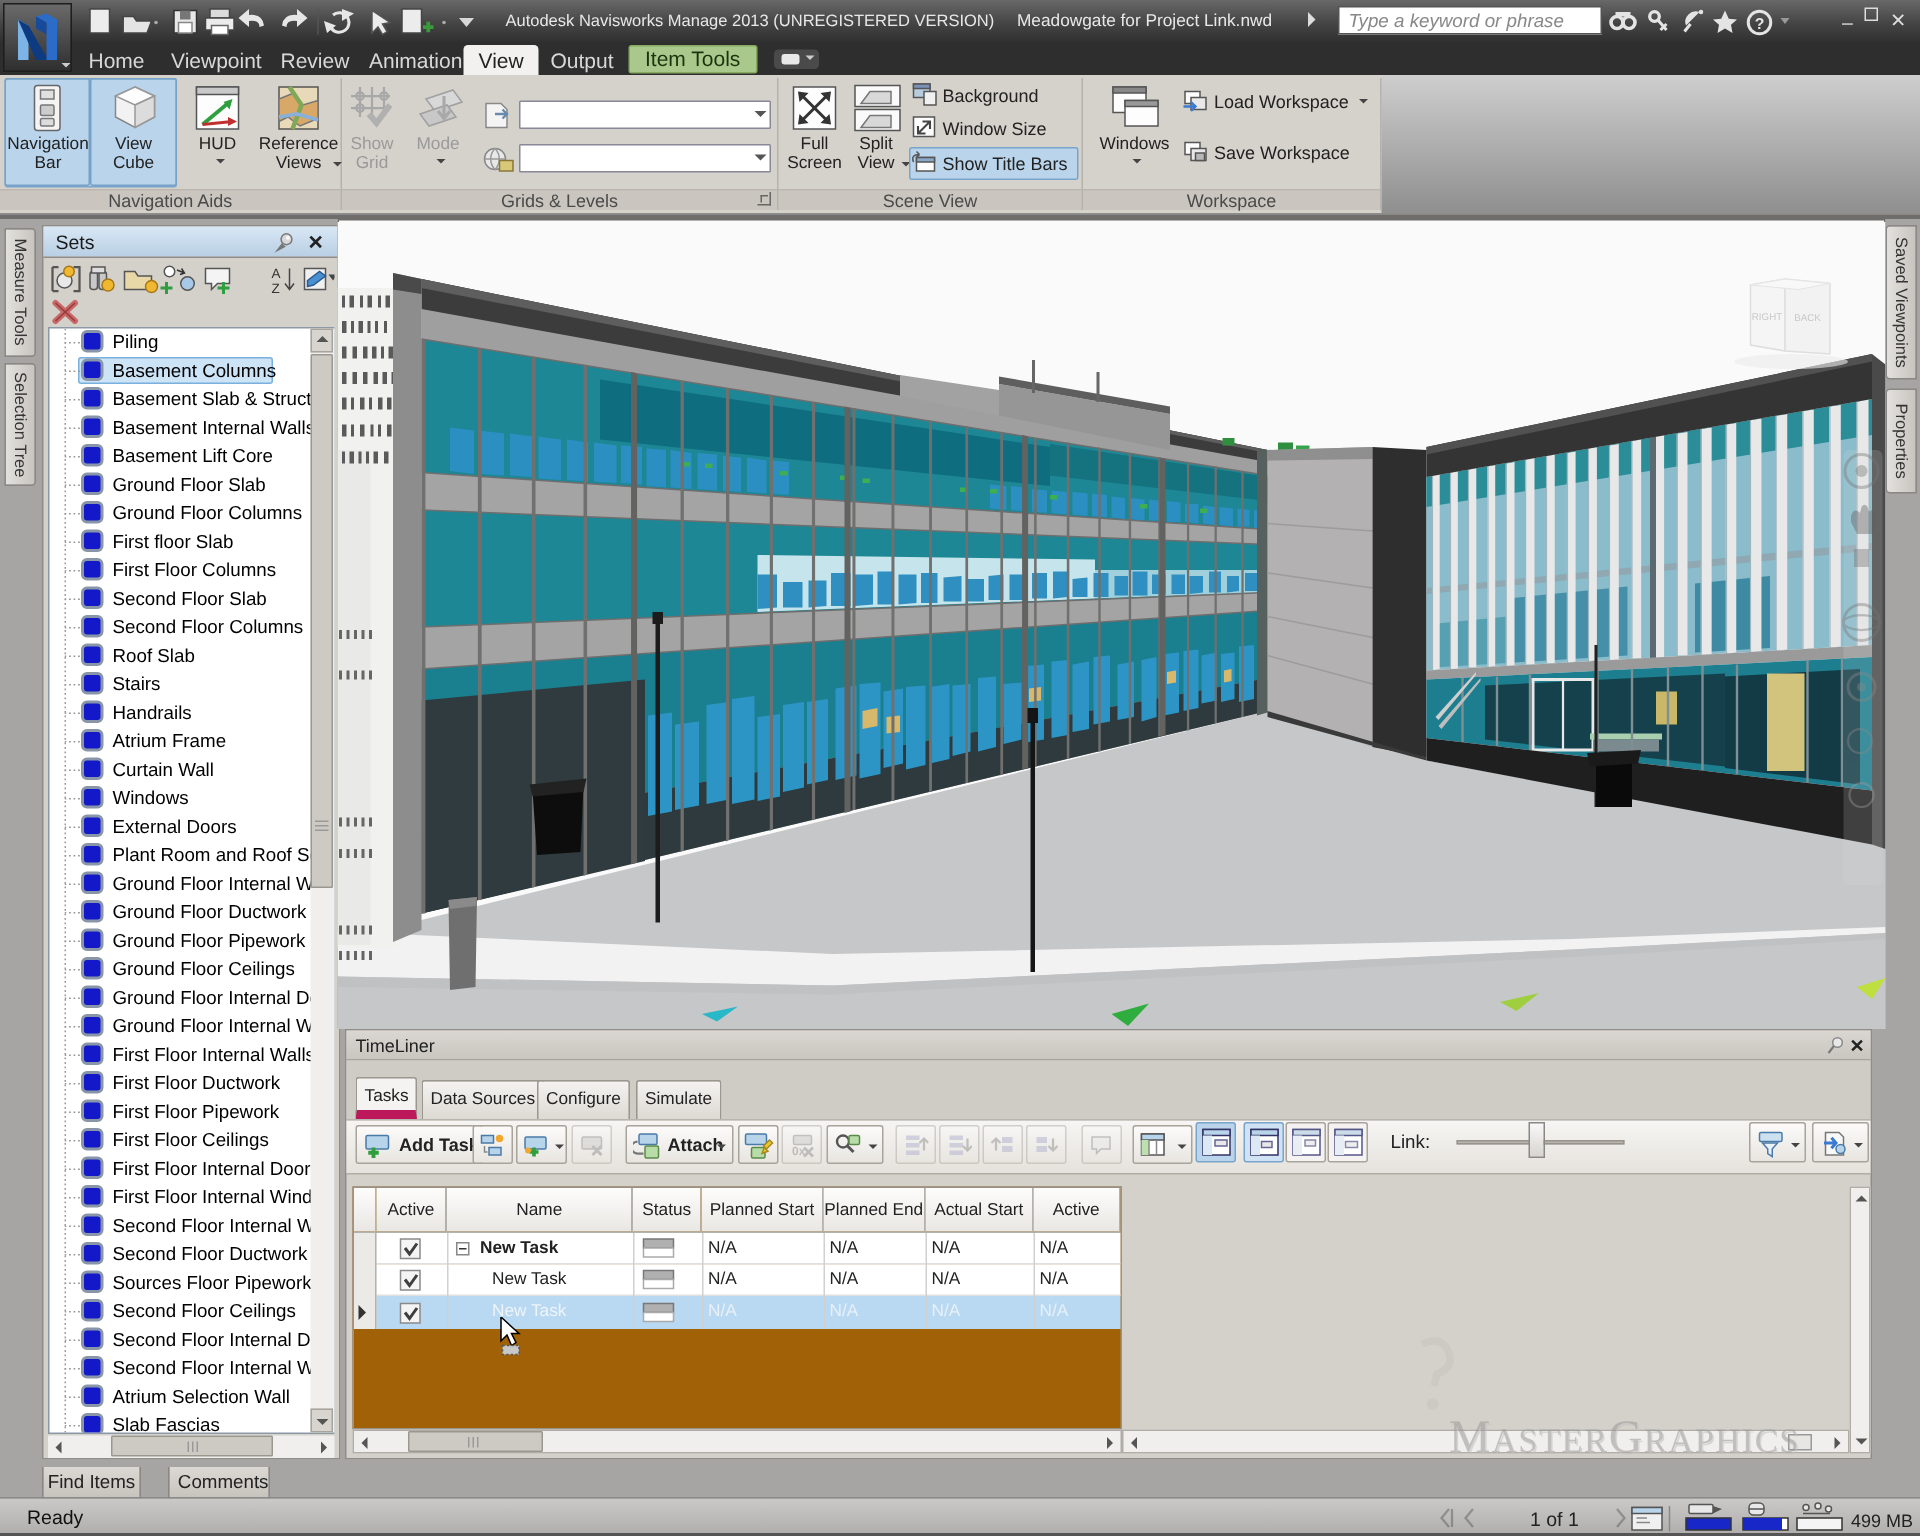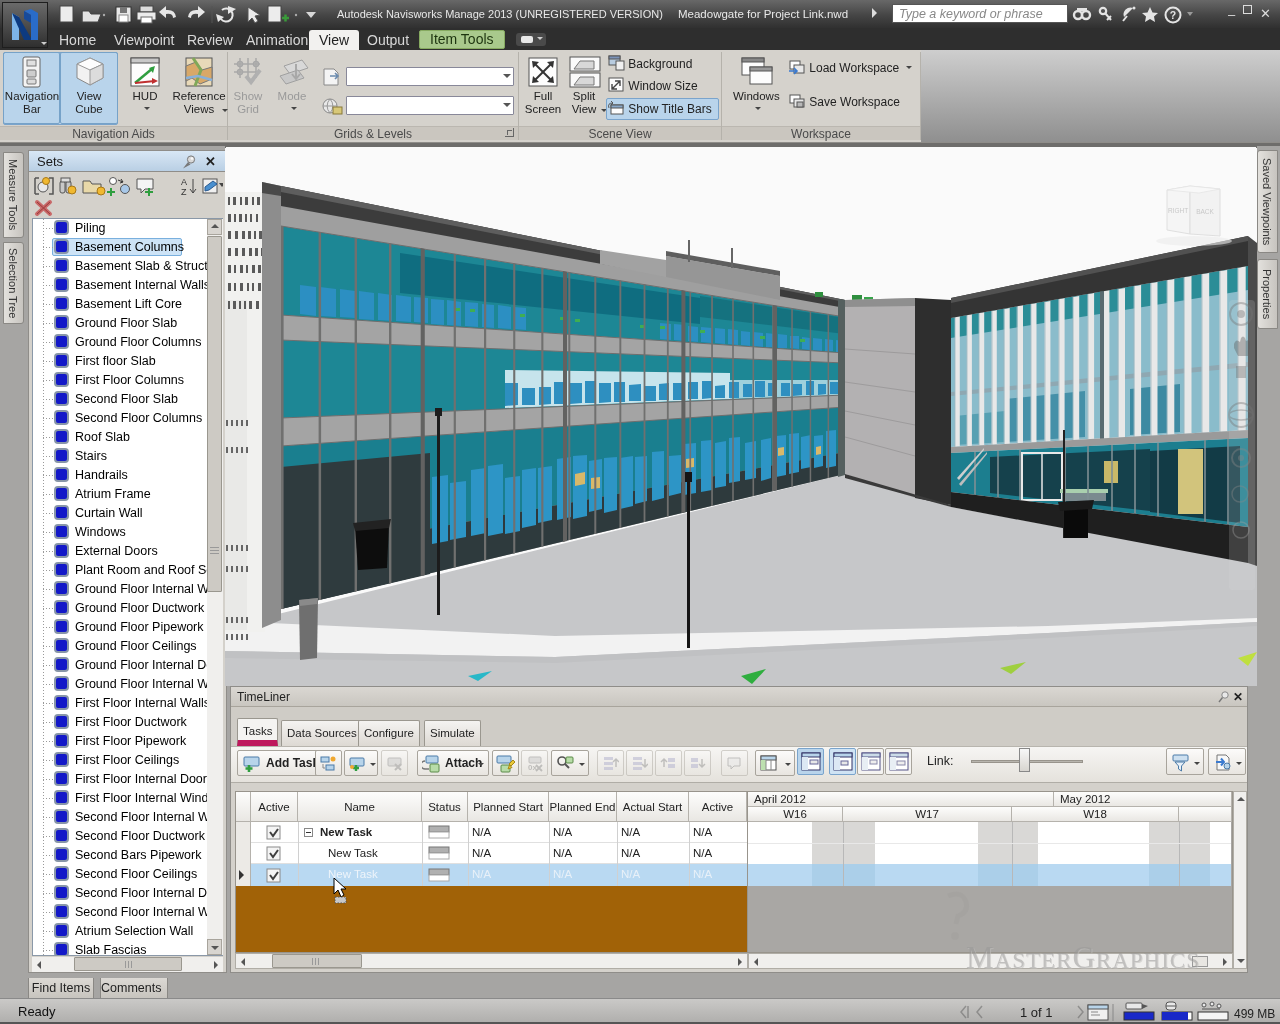--- a/index.html
+++ b/index.html
@@ -452,21 +452,21 @@
 <div class="seticon" style="top:571px"></div>
 <div class="setlbl" style="top:571px">First Floor Internal Windo</div>
 <div class="stub" style="top:598px"></div>
 <div class="seticon" style="top:590px"></div>
 <div class="setlbl" style="top:590px">Second Floor Internal Wa</div>
 <div class="stub" style="top:617px"></div>
 <div class="seticon" style="top:609px"></div>
 <div class="setlbl" style="top:609px">Second Floor Ductwork</div>
 <div class="stub" style="top:636px"></div>
 <div class="seticon" style="top:628px"></div>
-<div class="setlbl" style="top:628px">Second Bars Pipework</div>
+<div class="setlbl" style="top:628px">Sources Floor Pipework</div>
 <div class="stub" style="top:655px"></div>
 <div class="seticon" style="top:647px"></div>
 <div class="setlbl" style="top:647px">Second Floor Ceilings</div>
 <div class="stub" style="top:674px"></div>
 <div class="seticon" style="top:666px"></div>
 <div class="setlbl" style="top:666px">Second Floor Internal Do</div>
 <div class="stub" style="top:693px"></div>
 <div class="seticon" style="top:685px"></div>
 <div class="setlbl" style="top:685px">Second Floor Internal Wi</div>
 <div class="stub" style="top:712px"></div>
@@ -488,21 +488,21 @@
 
   <div class="abs sb" style="left:3px;top:806px;width:191px;height:15px">
     <div class="sbarrow" style="left:5px;top:4px;border-right-color:#555;border-left:none"></div>
     <div class="abs sbthumb" style="left:42px;top:0;width:108px;height:14px"></div>
     <div class="abs" style="left:93px;top:4px;width:1px;height:7px;background:#999;box-shadow:3px 0 #999,6px 0 #999"></div>
     <div class="sbarrow" style="right:5px;top:4px;border-left-color:#555;border-right:none"></div>
   </div>
 </div>
 
 <div class="abs" style="left:28px;top:978px;width:66px;height:22px;background:linear-gradient(#dcd9d4,#c6c3bd);border:1px solid #8a8884;border-top:none;font-size:12.5px;text-align:center;line-height:21px;color:#222">Find Items</div>
-<div class="abs" style="left:100px;top:978px;width:68px;height:22px;background:linear-gradient(#dcd9d4,#c6c3bd);border:1px solid #8a8884;border-top:none;font-size:12.5px;text-align:left;line-height:21px;color:#222">Comments</div>
+<div class="abs" style="left:112px;top:978px;width:68px;height:22px;background:linear-gradient(#dcd9d4,#c6c3bd);border:1px solid #8a8884;border-top:none;font-size:12.5px;text-align:right;line-height:21px;color:#222">Comments</div>
 
 <div class="abs" style="left:225px;top:146px;width:1032px;height:540px;border:1px solid #6e6d6b;background:#fafafa"></div>
 <svg style="position:absolute;left:225px;top:148px" width="1032" height="538" viewBox="225 148 1032 538">
     <rect x="225" y="148" width="1032" height="538" fill="#fafafa"></rect>
 <polygon points="225,630 262,618 845,474 951,507 1257,563 1257,686 225,686" fill="#c6c7c9"></polygon>
 <polygon points="225,621 555,636 1048,626 1257,618 1257,622 1048,633 555,657 225,651" fill="#f2f2f2"></polygon>
 <polygon points="225,651 555,657 1048,633 1257,622 1257,626 1048,638 555,663 225,658" fill="#c0c1c3"></polygon>
 <rect x="225" y="192" width="40" height="440" fill="#f1f1ef"></rect>
 <rect x="225" y="300" width="22" height="330" fill="#e9e9e7"></rect>
 <rect x="228" y="197" width="2" height="8" fill="#5a5a5a"></rect>
@@ -1084,41 +1084,20 @@
     <div class="abs" style="left:453px;top:30px;width:1px;height:64px;background:#d0d0d0"></div>
   </div>
 
   <div class="abs sb" style="left:4px;top:266px;width:513px;height:16px;border:1px solid #b0ada6">
     <div class="sbarrow" style="left:5px;top:4px;border-right-color:#555;border-left:none"></div>
     <div class="abs sbthumb" style="left:36px;top:0;width:90px;height:14px"></div>
     <div class="abs" style="left:76px;top:4px;width:1px;height:7px;background:#999;box-shadow:3px 0 #999,6px 0 #999"></div>
     <div class="sbarrow" style="right:5px;top:4px;border-left-color:#555;border-right:none"></div>
   </div>
 
-  <div class="abs" style="left:517px;top:104px;width:485px;height:162px;background:#a9a7a4;border:1px solid #98948c;border-left:none">
-    <div class="gridhdr" style="left:0;top:0;width:306px;height:15px;line-height:15px;text-align:left;padding-left:6px">April 2012</div>
-    <div class="gridhdr" style="left:306px;top:0;width:178px;height:15px;line-height:15px;text-align:left;padding-left:6px">May 2012</div>
-    <div class="gridhdr" style="left:0;top:15px;width:95px;height:15px;line-height:15px">W16</div>
-    <div class="gridhdr" style="left:95px;top:15px;width:169px;height:15px;line-height:15px">W17</div>
-    <div class="gridhdr" style="left:264px;top:15px;width:167px;height:15px;line-height:15px">W18</div>
-    <div class="gridhdr" style="left:431px;top:15px;width:53px;height:15px"></div>
-    <div class="abs" style="left:0;top:30px;width:483px;height:42px;background:#fff"></div>
-    <div class="abs" style="left:0;top:72px;width:483px;height:22px;background:#b9d9f2"></div>
-
-    <div class="abs" style="left:64px;top:30px;width:63px;height:42px;background:#d9d8d6"></div>
-    <div class="abs" style="left:230px;top:30px;width:60px;height:42px;background:#d9d8d6"></div>
-    <div class="abs" style="left:401px;top:30px;width:61px;height:42px;background:#d9d8d6"></div>
-    <div class="abs" style="left:64px;top:72px;width:63px;height:22px;background:#abcfe9"></div>
-    <div class="abs" style="left:230px;top:72px;width:60px;height:22px;background:#abcfe9"></div>
-    <div class="abs" style="left:401px;top:72px;width:61px;height:22px;background:#abcfe9"></div>
-    <div class="abs" style="left:95px;top:30px;width:1px;height:64px;background:#b8b8b8"></div>
-    <div class="abs" style="left:264px;top:30px;width:1px;height:64px;background:#b8b8b8"></div>
-    <div class="abs" style="left:431px;top:30px;width:1px;height:64px;background:#b8b8b8"></div>
-    <div class="abs" style="left:0;top:51px;width:483px;height:1px;background:#e8e8e8"></div>
-  </div>
 
   <div class="abs sb" style="left:517px;top:266px;width:485px;height:16px;border:1px solid #b0ada6">
     <div class="sbarrow" style="left:5px;top:4px;border-right-color:#555;border-left:none"></div>
     <div class="sbarrow" style="right:5px;top:4px;border-left-color:#555;border-right:none"></div>
     <div class="abs" style="right:24px;top:2px;width:16px;height:11px;background:#e8e6e2;border:1px solid #999"></div>
   </div>
 
   <div class="abs sb" style="left:1002px;top:104px;width:14px;height:178px;border:1px solid #b0ada6">
     <div class="sbarrow" style="left:3px;top:5px;border-bottom-color:#555;border-top:none"></div>
     <div class="sbarrow" style="left:3px;bottom:5px;border-top-color:#555;border-bottom:none"></div>

